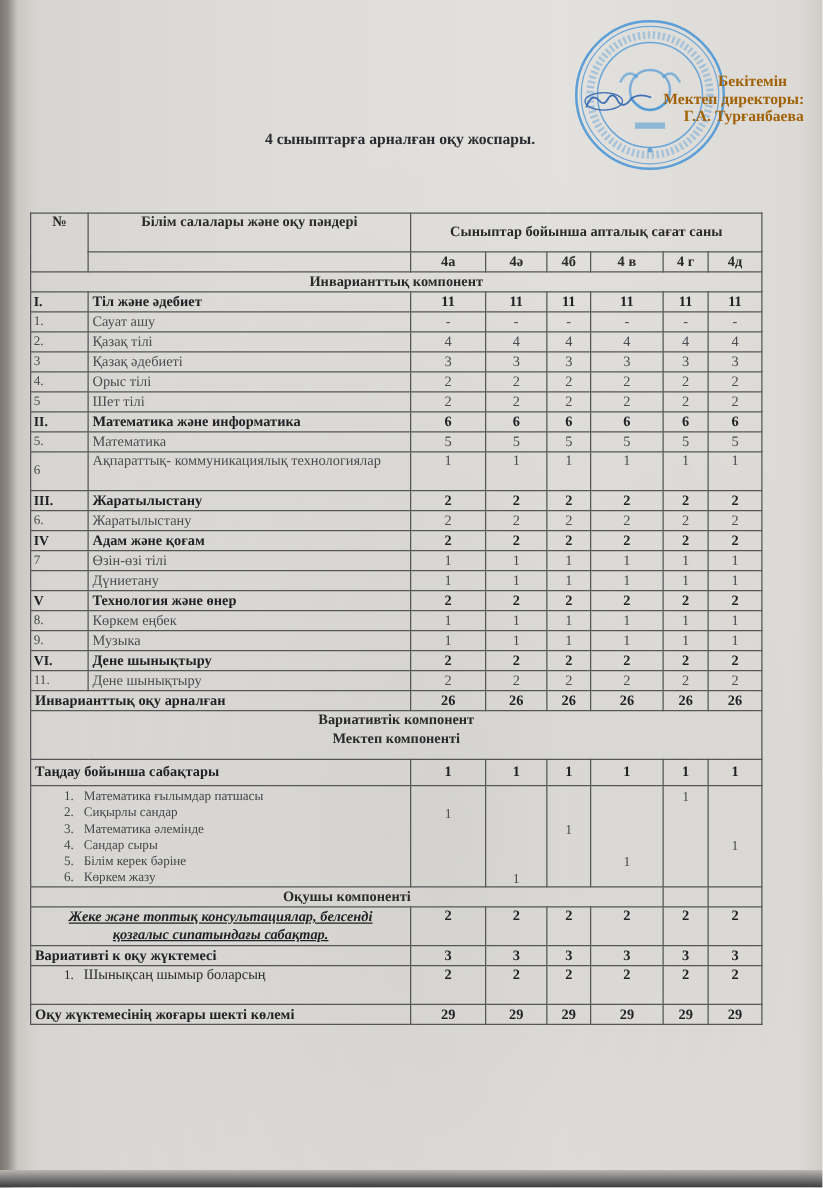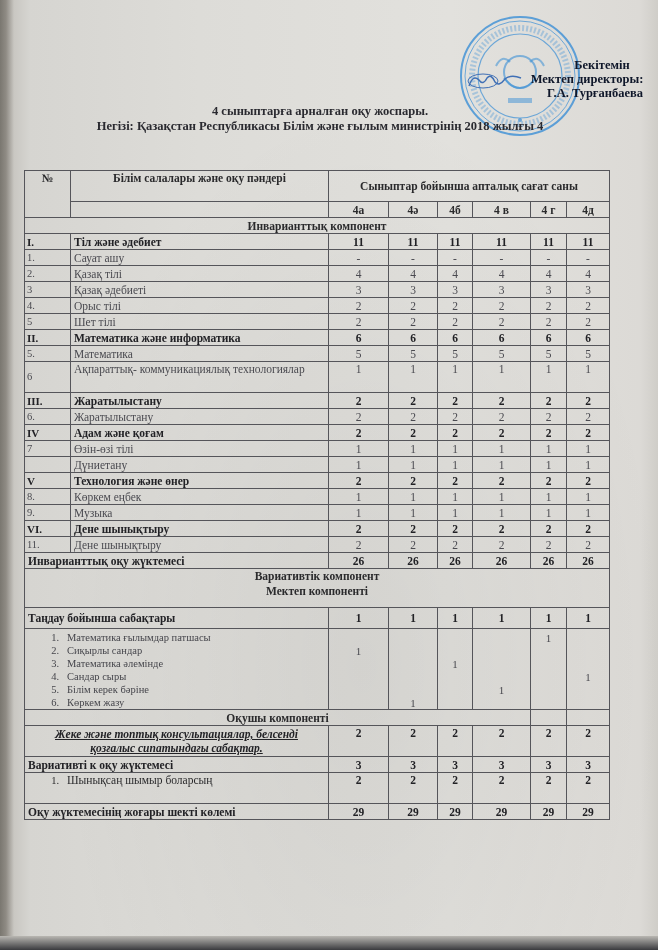--- a/index.html
+++ b/index.html
@@ -2,21 +2,21 @@
 <html><head>
 <meta charset="utf-8">
 <style>
   html,body{margin:0;padding:0;}
   body{width:658px;height:950px;overflow:hidden;position:relative;
     background:linear-gradient(90deg,#7a7770 0px,#8f8b84 6px,#c9c7c2 14px,#d6d5d1 30px,#dddcd8 200px,#e2e1dd 450px,#dcdad6 640px,#cfcdc8 658px);
     font-family:"Liberation Serif","DejaVu Serif",serif;color:#2a2a2c;}
   .shade{position:absolute;left:0;top:0;width:658px;height:950px;pointer-events:none;
     background:radial-gradient(ellipse at 55% 70%,rgba(0,0,0,0.06),rgba(0,0,0,0) 60%);}
   .bottom-edge{position:absolute;left:0;top:936px;width:658px;height:14px;background:linear-gradient(#b9b7b2,#3a3a3e);}
-  .approve{position:absolute;left:522px;top:58px;width:130px;text-align:center;font-weight:bold;font-size:12.5px;line-height:14px;color:#0f172a;}
+  .approve{position:absolute;left:522px;top:58px;width:130px;text-align:center;font-weight:bold;font-size:12.5px;line-height:14px;color:#a16207;}
   .approve div{white-space:nowrap;}
   .approve .l1{margin-left:30px;}
   .approve .l3{margin-left:16px;}
   .stamp{position:absolute;left:458px;top:14px;width:124px;height:124px;}
   .signature{position:absolute;left:465px;top:70px;width:60px;height:22px;}
   .title{position:absolute;left:60px;top:104px;width:520px;text-align:center;font-weight:bold;font-size:12.5px;line-height:14.5px;color:#2a2a30;}
   .title div{white-space:nowrap;}
   table{position:absolute;left:24px;top:170px;border-collapse:collapse;table-layout:fixed;width:585px;font-size:11.5px;}
   td{border:1px solid #55555a;padding:0 3px;height:15px;line-height:14px;vertical-align:middle;overflow:hidden;white-space:nowrap;}
   td.num{font-size:10.5px;color:#4a4a50;padding-left:2px;}
@@ -55,21 +55,20 @@
 </svg>
 
 <div class="approve">
   <div class="l1">Бекітемін</div>
   <div>Мектеп директоры:</div>
   <div class="l3">Г.А. Турғанбаева</div>
 </div>
 
 <div class="title">
   <div>4 сыныптарға арналған   оқу жоспары.</div>
-  <div>Негізі: Қазақстан Республикасы Білім және ғылым министрінің 2018 жылғы 4</div>
 </div>
 
 <table>
   <colgroup>
     <col style="width:46px">
       <col style="width:258px">
     <col style="width:60px">
       <col style="width:49px">
       <col style="width:35px">
     <col style="width:58px">
@@ -278,21 +277,21 @@
         <td class="num">11.</td>
         <td class="subj">Дене шынықтыру</td>
         <td class="v">2</td>
         <td class="v">2</td>
         <td class="v">2</td>
         <td class="v">2</td>
         <td class="v">2</td>
         <td class="v">2</td>
       </tr>
       <tr class="b">
-        <td colspan="2">Инварианттық оқу жүктемесі</td>
+        <td colspan="2">Инварианттық оқу арналған</td>
         <td class="v">26</td>
         <td class="v">26</td>
         <td class="v">26</td>
         <td class="v">26</td>
         <td class="v">26</td>
         <td class="v">26</td>
       </tr>
       <tr>
         <td class="center wrap" colspan="8" style="height: 38px; line-height: 15px; vertical-align: top;">
           <div>Вариативтік компонент</div>

